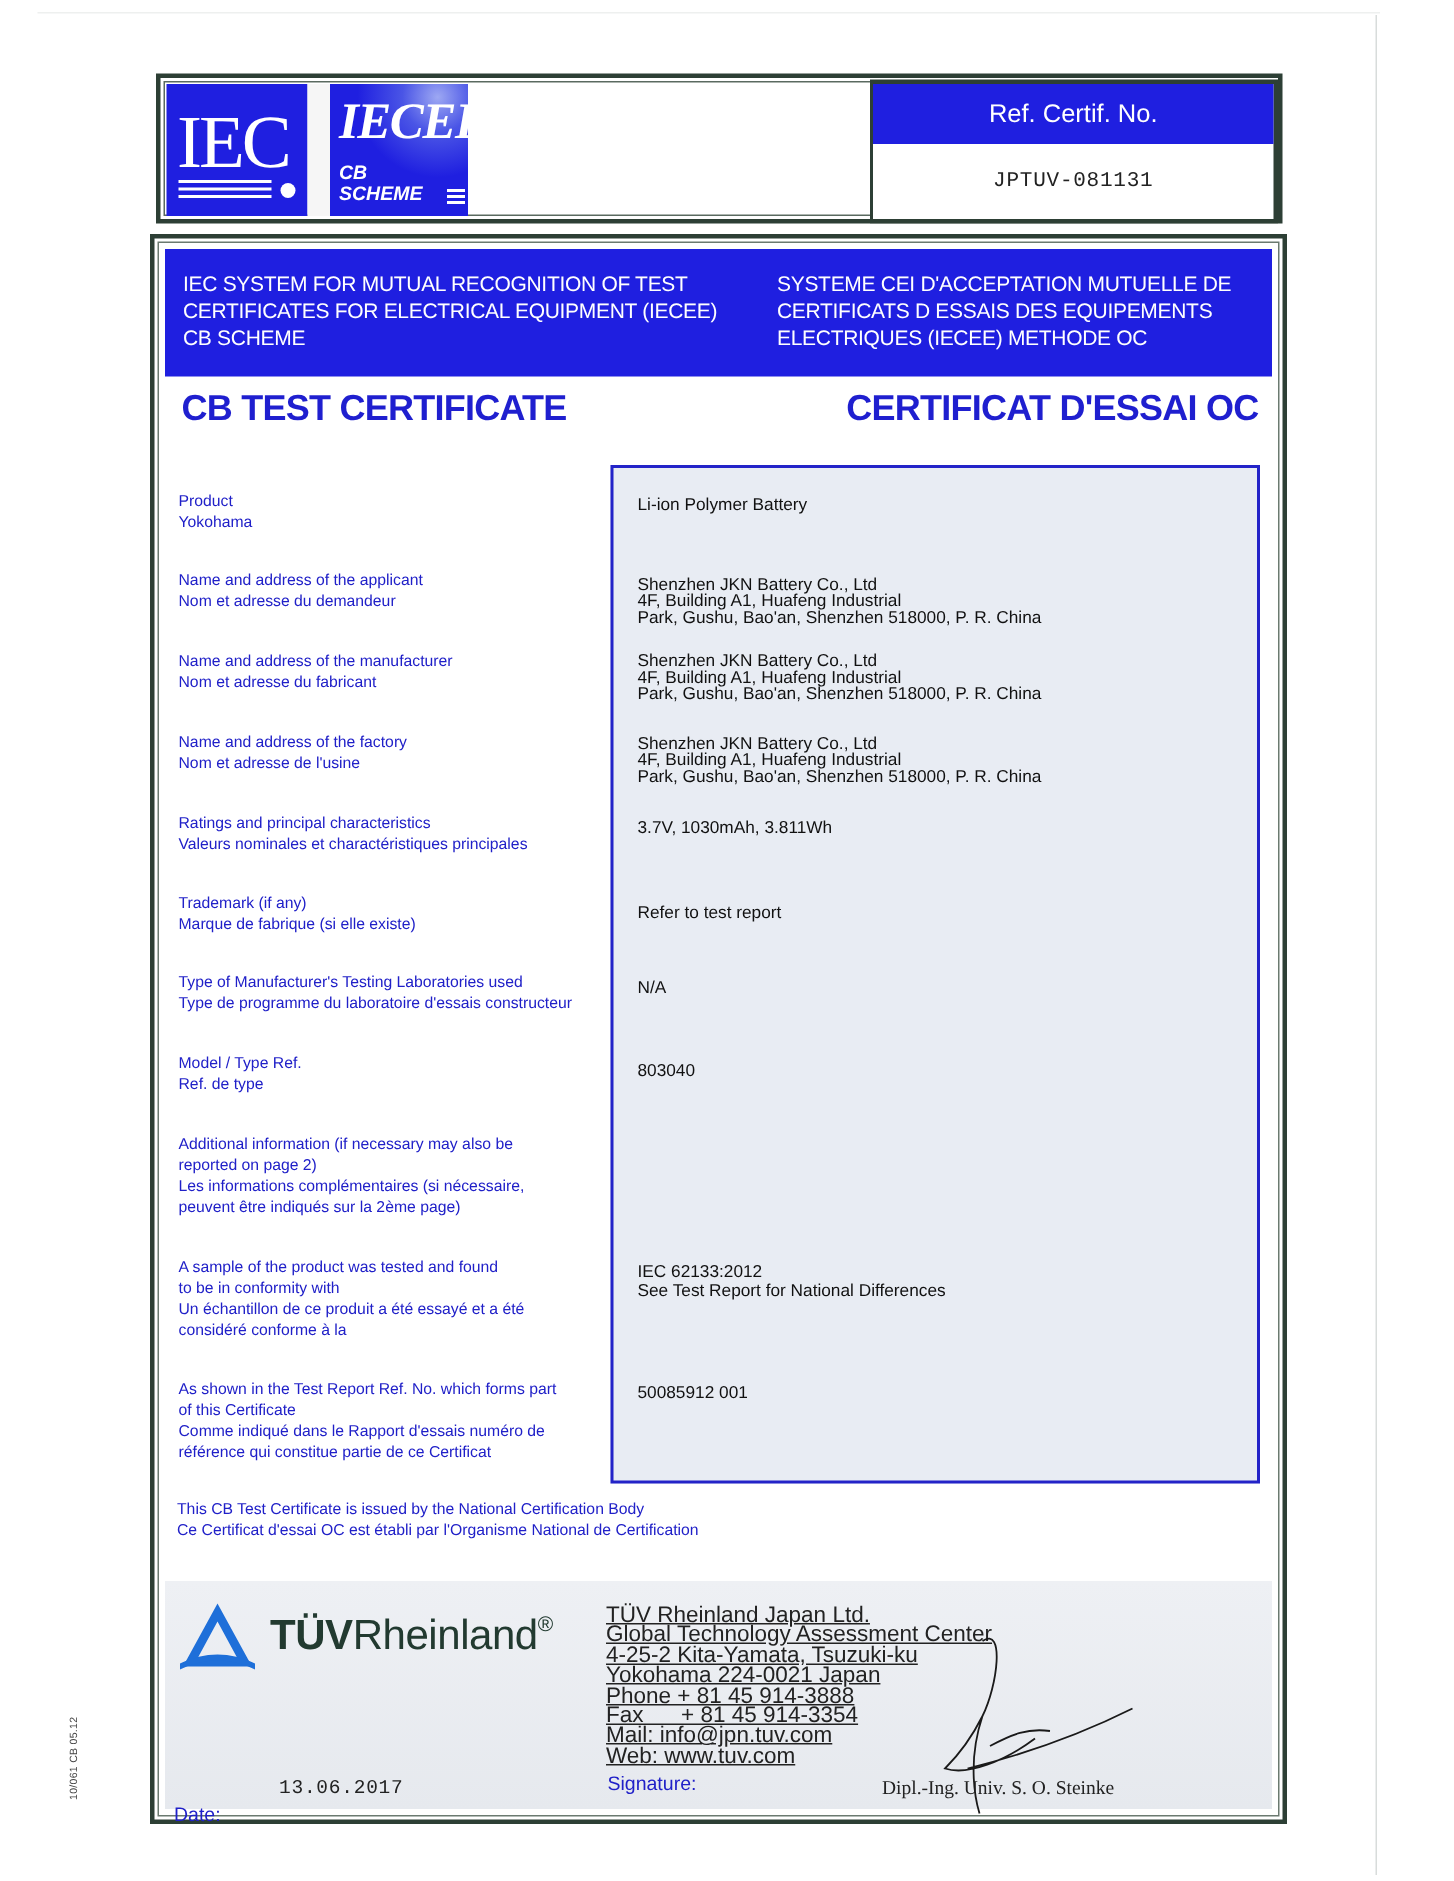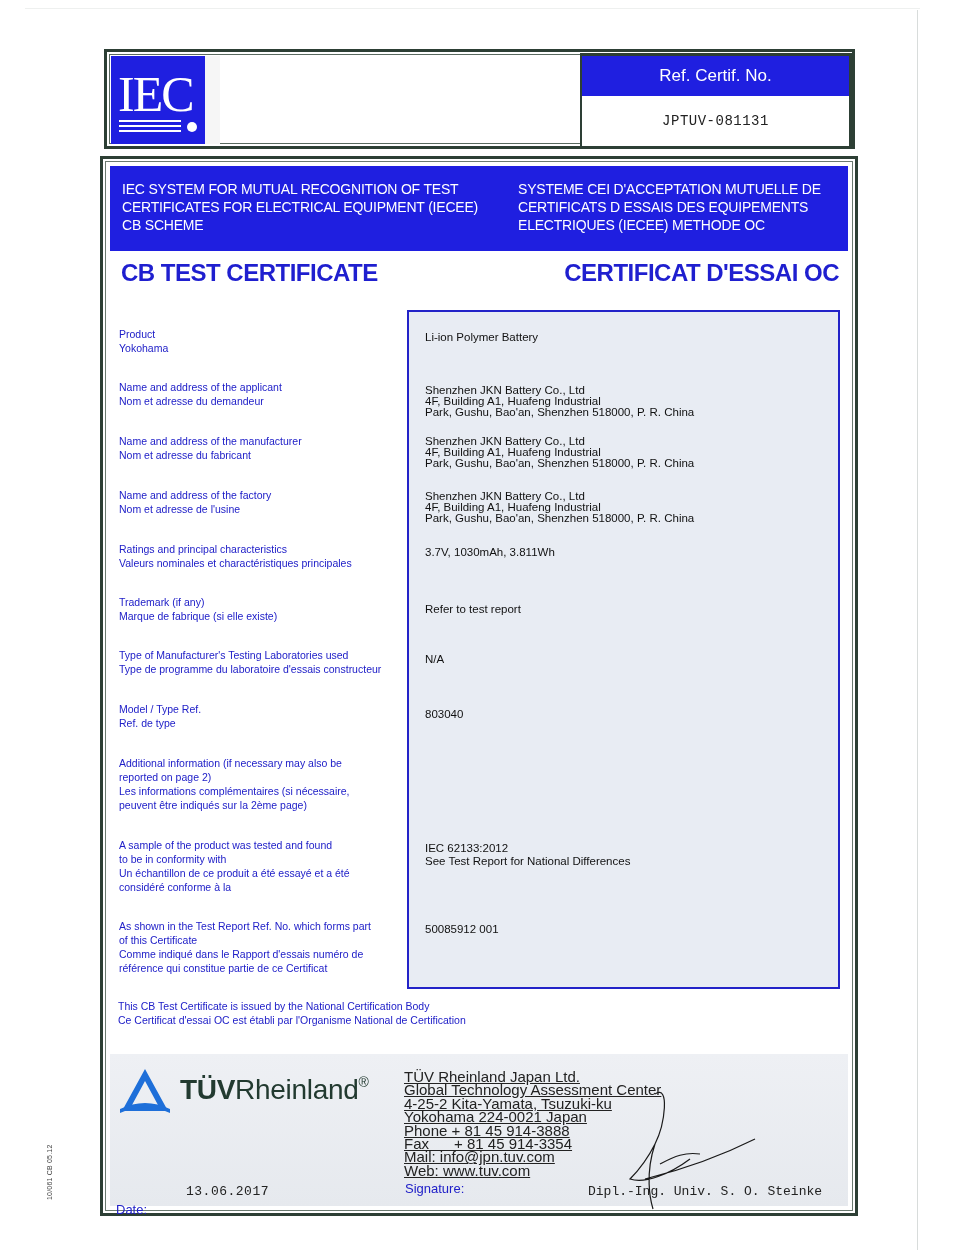--- a/index.html
+++ b/index.html
@@ -84,21 +84,21 @@
     background: linear-gradient(#eef0f4, #e6e9ee);
   }
   .tuv-logo { position: absolute; left: 8px; top: 13px; width: 54px; height: 50px; }
   .tuv-name { position: absolute; left: 70px; top: 20px; font-size: 28px; color: #223a30; letter-spacing: -0.3px; }
   .tuv-name b { font-weight: bold; }
   .tuv-name sup { font-size: 14px; vertical-align: 12px; }
   .addr { position: absolute; left: 294px; top: 16px; font-size: 15px; line-height: 13.4px; color: #222; text-decoration: underline; }
   .date-label { position: absolute; left: 6px; top: 127px; font-size: 13px; color: #2020c8; margin-top: 21px; }
   .date-val { position: absolute; left: 76px; top: 130px; font-family: "Liberation Mono", monospace; font-size: 13px; color: #222; letter-spacing: 0.5px; }
   .sig-label { position: absolute; left: 295px; top: 127px; font-size: 13px; color: #2020c8; }
-  .sig-name { position: absolute; left: 478px; top: 130px; font-family: Liberation Mono, monospace; font-size: 13px; color: #222; white-space: nowrap; }
+  .sig-name { position: absolute; left: 478px; top: 130px; font-family: Liberation Serif, serif; font-size: 13px; color: #222; white-space: nowrap; }
   .sig-scribble { position: absolute; left: 505px; top: 30px; width: 150px; height: 130px; }
 </style>
 </head>
 <body>
 
 <div class="page-edge-top"></div>
 <div class="page-edge-right"></div>
 <div class="form-code">10/061 CB 05.12</div>
 
 <div class="top-frame">
@@ -106,20 +106,32 @@
   <div class="logo-iec">
     <span class="txt">IEC</span>
     <div class="lines">
         <span></span>
         <span></span>
         <span></span>
       </div>
     <div class="dot"></div>
   </div>
   <div class="logo-gap"></div>
+  <div class="logo-iecee">
+    <span class="big">IECEE</span>
+    <div class="small">
+      <div>CB</div>
+      <div>SCHEME</div>
+    </div>
+    <div class="bars">
+        <span></span>
+        <span></span>
+        <span></span>
+      </div>
+  </div>
 </div>
 
 <div class="ref-box">
   <div class="ref-head">Ref. Certif. No.</div>
   <div class="ref-val">JPTUV-081131</div>
 </div>
 
 <div class="main-frame">
   <div class="main-frame-inner"></div>
 

